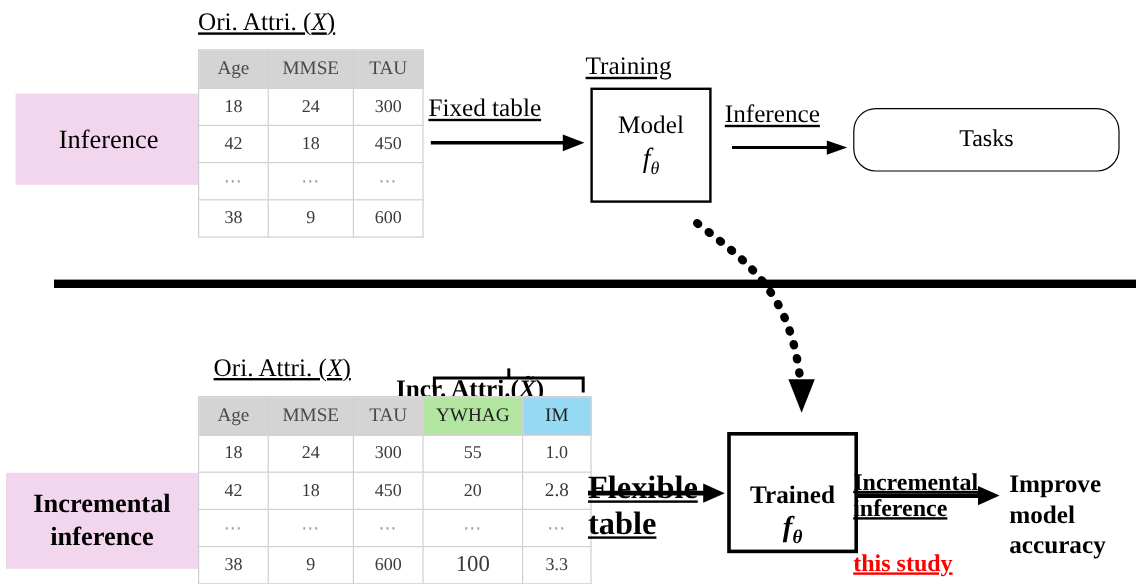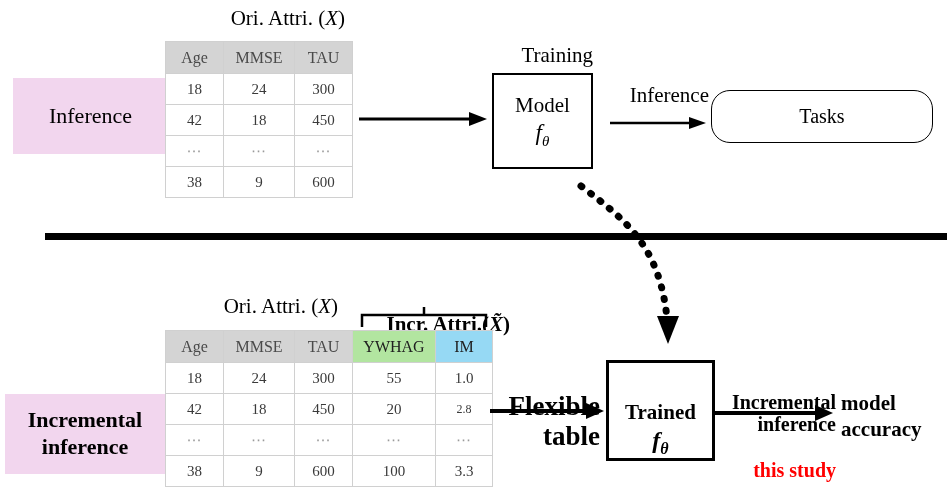--- a/index.html
+++ b/index.html
@@ -8,21 +8,21 @@
     font-family:"Liberation Serif",serif;color:#000;
   }
   #root{position:relative;width:947px;height:487px;}
   .abs{position:absolute;}
 
   
   .lbl{white-space:nowrap;line-height:1.12;}
   .serif{font-family:"Liberation Serif",serif;}
   .bold{font-weight:bold;margin-top:36px;}
   .ital{font-style:italic;}
-  .ctr{text-align:right;}
+  .ctr{text-align:left;text-decoration:underline;}
 
   
   .pink-label{
     background:#f2d6ee;
     display:flex;align-items:center;justify-content:center;
     text-align:center;line-height:1.22;
   }
 
   
   .tbl{border-collapse:collapse;border-spacing:0;background:#fff;}
@@ -91,20 +91,21 @@
           <td class="dots" style="width: 57px; height: 30px; font-size: 15px;">⋯</td>
         </tr>
         <tr>
           <td style="width: 57px; height: 30px; font-size: 15px;">38</td>
           <td style="width: 70px; height: 30px; font-size: 15px;">9</td>
           <td style="width: 57px; height: 30px; font-size: 15px;">600</td>
         </tr>
       </tbody>
   </table>
 
+  <div class="abs lbl serif ctr" style="left:357px;top:79px;width:130px;font-size:21px;">Fixed table</div>
   <svg class="abs" style="left:357px;top:105px;" width="132" height="28" viewBox="0 0 132 28">
     <line x1="2" y1="14" x2="116" y2="14" stroke="#000" stroke-width="3"></line>
     <polygon points="130,14 112,7 112,21" fill="#000"></polygon>
   </svg>
 
   <div class="abs lbl serif ctr" style="left:488px;top:44px;width:105px;font-size:21px;">Training</div>
 
   <div class="abs box" style="left:492px;top:73px;width:97px;height:92px;">
     <div class="serif" style="font-size:21px;">Model</div>
     <div class="serif" style="font-size:23px;margin-top:2px;">
@@ -165,34 +166,34 @@
           <td style="width: 70px; height: 30px; font-size: 15px;">24</td>
           <td style="width: 57px; height: 30px; font-size: 15px;">300</td>
           <td style="width: 82px; height: 30px; font-size: 15px;">55</td>
           <td style="width: 56px; height: 30px; font-size: 15px;">1.0</td>
         </tr>
         <tr>
           <td style="width: 57px; height: 30px; font-size: 15px;">42</td>
           <td style="width: 70px; height: 30px; font-size: 15px;">18</td>
           <td style="width: 57px; height: 30px; font-size: 15px;">450</td>
           <td style="width: 82px; height: 30px; font-size: 15px;">20</td>
-          <td style="width: 56px; height: 30px; font-size: 12px; margin-top: 30px;">2.8</td>
+          <td style="width: 56px; height: 30px; font-size: 16px; margin-top: 30px;">2.8</td>
         </tr>
         <tr>
           <td class="dots" style="width: 57px; height: 30px; font-size: 15px;">⋯</td>
           <td class="dots" style="width: 70px; height: 30px; font-size: 15px;">⋯</td>
           <td class="dots" style="width: 57px; height: 30px; font-size: 15px;">⋯</td>
           <td class="dots" style="width: 82px; height: 30px; font-size: 15px;">⋯</td>
           <td class="dots" style="width: 56px; height: 30px; font-size: 15px;">⋯</td>
         </tr>
         <tr>
           <td style="width: 57px; height: 30px; font-size: 15px;">38</td>
           <td style="width: 70px; height: 30px; font-size: 15px;">9</td>
           <td style="width: 57px; height: 30px; font-size: 15px;">600</td>
-          <td style="width: 82px; height: 30px; font-size: 15px;">100</td>
+          <td style="width: 82px; height: 30px; font-size: 19px;">100</td>
           <td style="width: 56px; height: 30px; font-size: 15px;">3.3</td>
         </tr>
       </tbody>
   </table>
 
   <div class="abs lbl serif bold ctr" style="left:490px;top:355px;width:110px;font-size:27px;">
     <div>Flexible</div>
     <div>table</div>
   </div>
   <svg class="abs" style="left:488px;top:398px;" width="118" height="26" viewBox="0 0 118 26">
@@ -211,17 +212,18 @@
     <div>Incremental</div>
     <div>inference</div>
   </div>
   <svg class="abs" style="left:711px;top:400px;" width="124" height="26" viewBox="0 0 124 26">
     <line x1="2" y1="13" x2="106" y2="13" stroke="#000" stroke-width="4"></line>
     <polygon points="122,13 104,5 104,21" fill="#000"></polygon>
   </svg>
   <div class="abs lbl serif bold ctr" style="left:711px;top:423px;width:125px;font-size:20px;color:#ff0000;">this study</div>
 
   <div class="abs lbl serif bold" style="left:841px;top:355px;width:106px;font-size:21px;line-height:1.22;">
+    <div>Improve</div>
     <div>model</div>
     <div>accuracy</div>
   </div>
 
 </div>
 
 </body></html>

